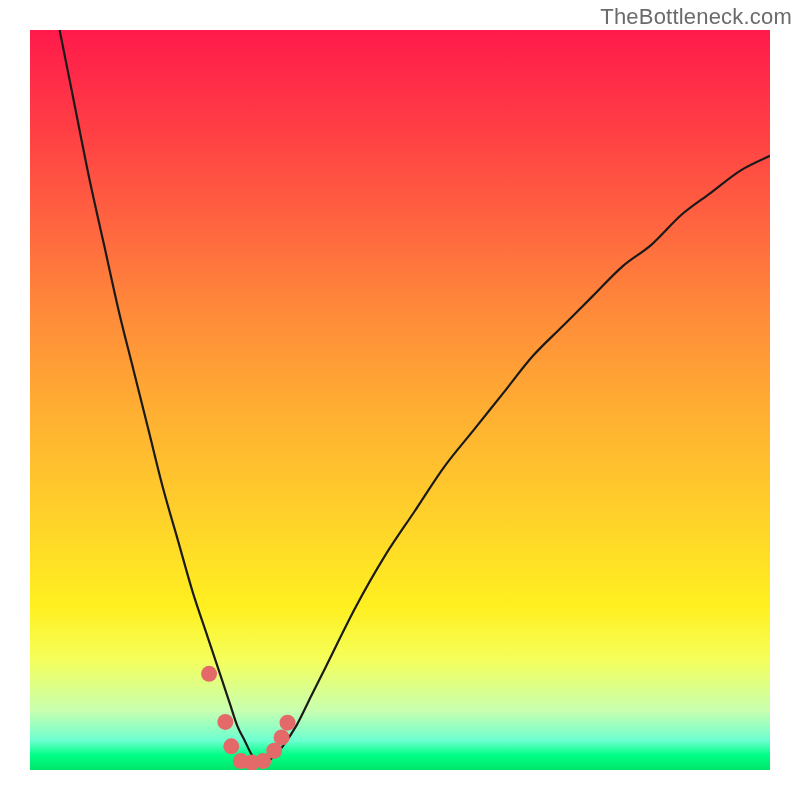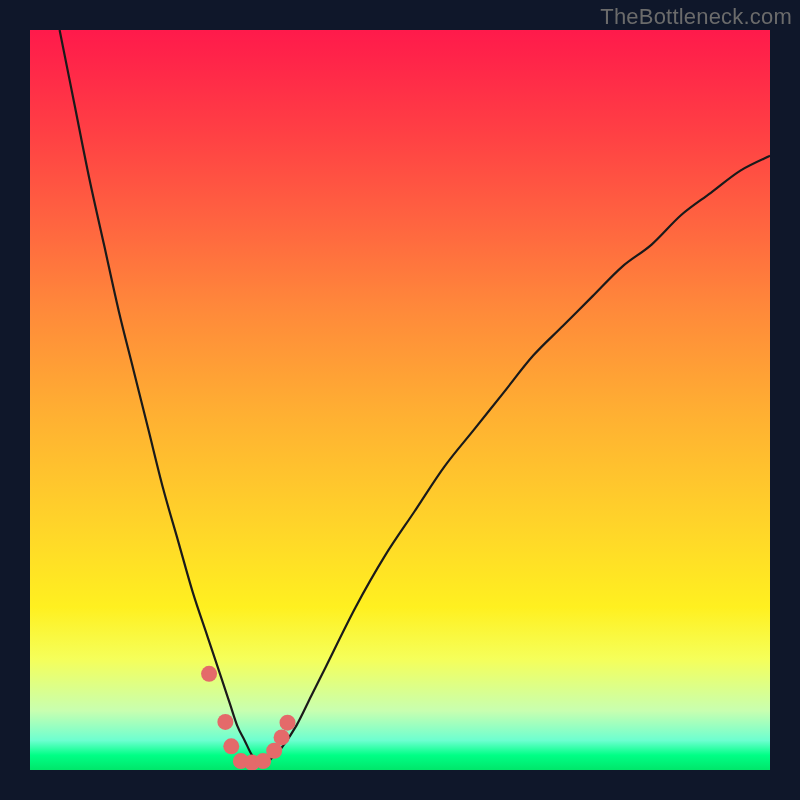--- a/index.html
+++ b/index.html
@@ -7,21 +7,21 @@
     padding: 0;
     width: 800px;
     height: 800px;
     background: #000;
     overflow: hidden;
   }
   .frame {
     position: absolute;
     left: 0; top: 0;
     width: 800px; height: 800px;
-    background: #0f172a;
+    background: #ffffff;
   }
   .plot {
     position: absolute;
     left: 30px;
     top: 30px;
     width: 740px;
     height: 740px;
     overflow: hidden;
   }
   .gradient {

